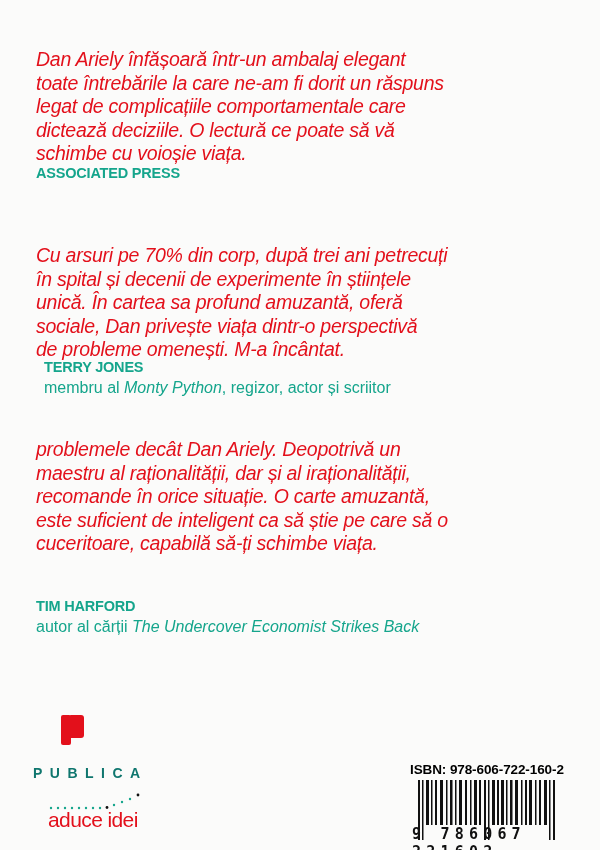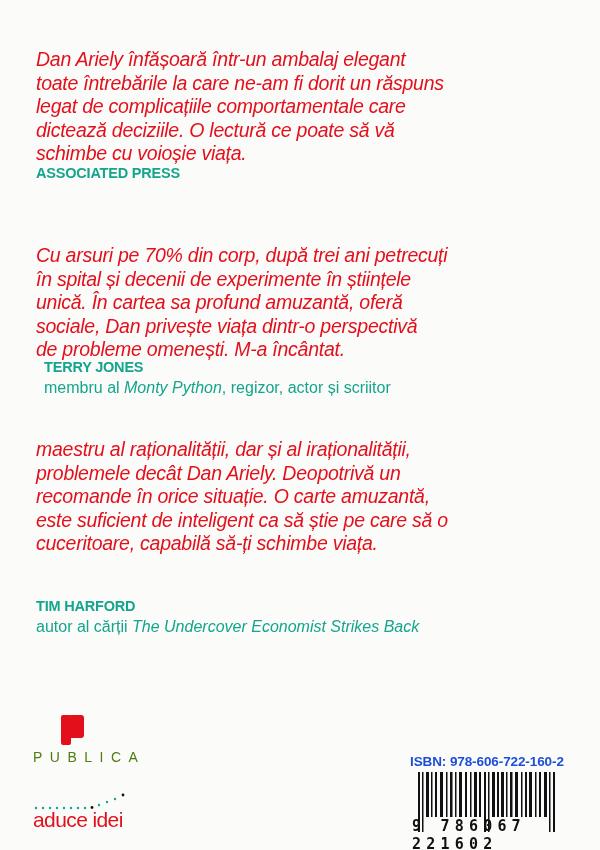--- a/index.html
+++ b/index.html
@@ -46,38 +46,39 @@
   .publisher {
     position: absolute; left: 33px; top: 715px; width: 100px;
   }
   .publica-mark {
     width: 24px; height: 30px; margin-left: 28px;
     position: relative;
   }
   .publica-mark .bar { position: absolute; left: 0; top: 0; width: 10px; height: 30px; background: #e3101b; border-radius: 2px; }
   .publica-mark .bowl { position: absolute; left: 8px; top: 0; width: 15px; height: 23px; background: #e3101b; border-radius: 2px 3px 3px 2px; }
   .publica-word {
-    color: #4d7c0f; font-weight: normal; font-size: 14px;
-    letter-spacing: 7.5px; margin-top: 4px;
+    color: #0f766e; font-weight: bold; font-size: 14px;
+    letter-spacing: 7.5px; margin-top: 20px;
   }
   .aduce {
-    position: absolute; left: 33px; top: 790px;
+    position: absolute; left: 48px; top: 790px;
   }
   .aduce svg { display: block; }
   .aduce-word {
     color: #e3101b; font-size: 21px; letter-spacing: -0.6px; line-height: 22px;
     margin-top: -3px;
   }
 
   .isbn-block {
     position: absolute; left: 410px; top: 754px; width: 180px;
   }
   .isbn-label {
-    font-weight: bold; font-size: 13.5px; color: #1d4ed8; letter-spacing: -0.1px;
+    font-weight: bold; font-size: 13.5px; color: #000000; letter-spacing: -0.1px;
     font-family: "Liberation Sans Narrow", "Liberation Sans", sans-serif;
+    margin-top: 8px;
   }
   .barcode { margin-top: 3px; display: block; }
   .barcode-digits {
     font-size: 15px; font-weight: bold; color: #111; letter-spacing: 5.2px;
     margin-top: -17px; margin-left: 2px; font-family: "DejaVu Sans Mono", monospace;
   }
 </style>
 </head>
 <body>
 
@@ -99,22 +100,22 @@
     <span class="line">unică. În cartea sa profund amuzantă, oferă</span>
     <span class="line">sociale, Dan privește viața dintr-o perspectivă</span>
     <span class="line">de probleme omenești. M-a încântat.</span>
   </div>
   <div id="a2">
     <p class="attribution-name">TERRY JONES</p>
     <p class="attribution-role"><span>membru al </span><i>Monty Python</i><span>, regizor, actor și scriitor</span></p>
   </div>
 
   <div id="q3" class="quote">
+    <span class="line">problemele decât Dan Ariely. Deopotrivă un</span>
     <span class="line">maestru al raționalității, dar și al iraționalității,</span>
-    <span class="line">problemele decât Dan Ariely. Deopotrivă un</span>
     <span class="line">recomande în orice situație. O carte amuzantă,</span>
     <span class="line">este suficient de inteligent ca să știe pe care să o</span>
     <span class="line">cuceritoare, capabilă să-ți schimbe viața.</span>
   </div>
   <div id="a3">
     <p class="attribution-name">TIM HARFORD</p>
     <p class="attribution-role"><span>autor al cărții </span><i>The Undercover Economist Strikes Back</i><span></span></p>
   </div>
 </div>
 

